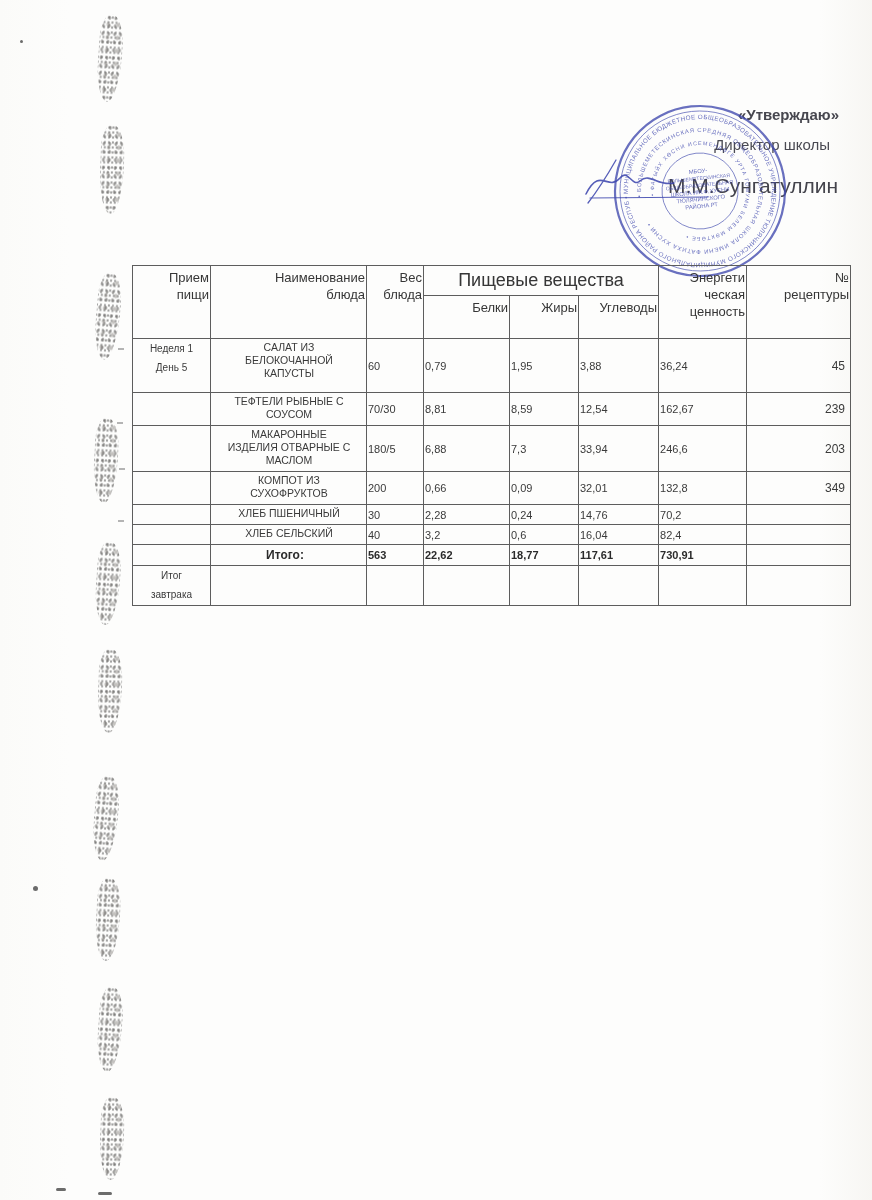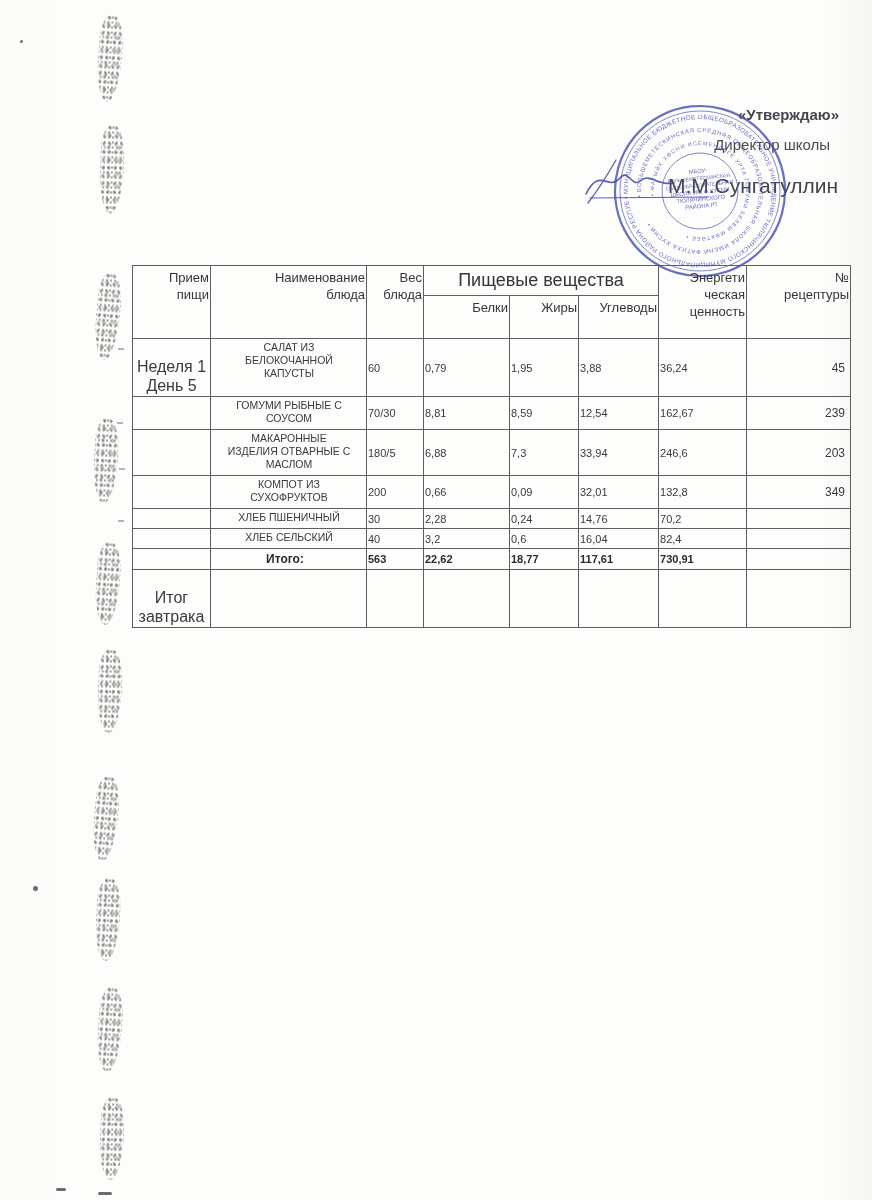--- a/index.html
+++ b/index.html
@@ -33,21 +33,21 @@
   .title{position:absolute;left:132px;top:228px;width:718px;text-align:center;}
   .title-line{font-size:15px;font-weight:700;color:#333;white-space:pre;line-height:20px;}
   
   .menu-table{
     position:absolute;left:132px;top:265px;width:718px;
     border-collapse:collapse;table-layout:fixed;
   }
   .menu-table td{border:1px solid #5d5d5d;overflow:hidden;}
   .c-head{font-size:13px;text-align:right;vertical-align:top;padding-top:3px;white-space:pre-line;line-height:17px;font-weight:400;color:#363636;}
   .c-group{font-size:18px;text-align:center;vertical-align:middle;font-weight:400;color:#363636;}
-  .c-meal{font-size:16px;text-align:center;vertical-align:top;padding-top:18px;white-space:pre-line;line-height:19px;}
+  .c-meal{font-size:10px;text-align:center;vertical-align:top;padding-top:0;white-space:pre-line;line-height:19px;}
   .c-dish{font-size:10.5px;text-align:center;vertical-align:top;padding:2px 3px 0 4px;white-space:pre-line;line-height:13px;}
   .c-num{font-size:11px;text-align:left;vertical-align:middle;}
   .c-recipe{font-size:12px;text-align:right;vertical-align:middle;padding-right:5px;}
   .total-row td{font-weight:700;color:#2b2b2b;}
   .total-label{font-size:12px;text-align:center;vertical-align:middle;padding-right:8px;}
 </style>
 </head>
 <body>
 
 <div class="page">
@@ -157,21 +157,21 @@
 КАПУСТЫ</td>
         <td class="c-num">60</td>
         <td class="c-num">0,79</td>
         <td class="c-num">1,95</td>
         <td class="c-num">3,88</td>
         <td class="c-num">36,24</td>
         <td class="c-recipe">45</td>
       </tr>
       <tr style="height:33px">
         <td class="c-meal"></td>
-        <td class="c-dish">ГОМУМИ РЫБНЫЕ С
+        <td class="c-dish">ТЕФТЕЛИ РЫБНЫЕ С
 СОУСОМ</td>
         <td class="c-num">70/30</td>
         <td class="c-num">8,81</td>
         <td class="c-num">8,59</td>
         <td class="c-num">12,54</td>
         <td class="c-num">162,67</td>
         <td class="c-recipe">239</td>
       </tr>
       <tr style="height:46px">
         <td class="c-meal"></td>

